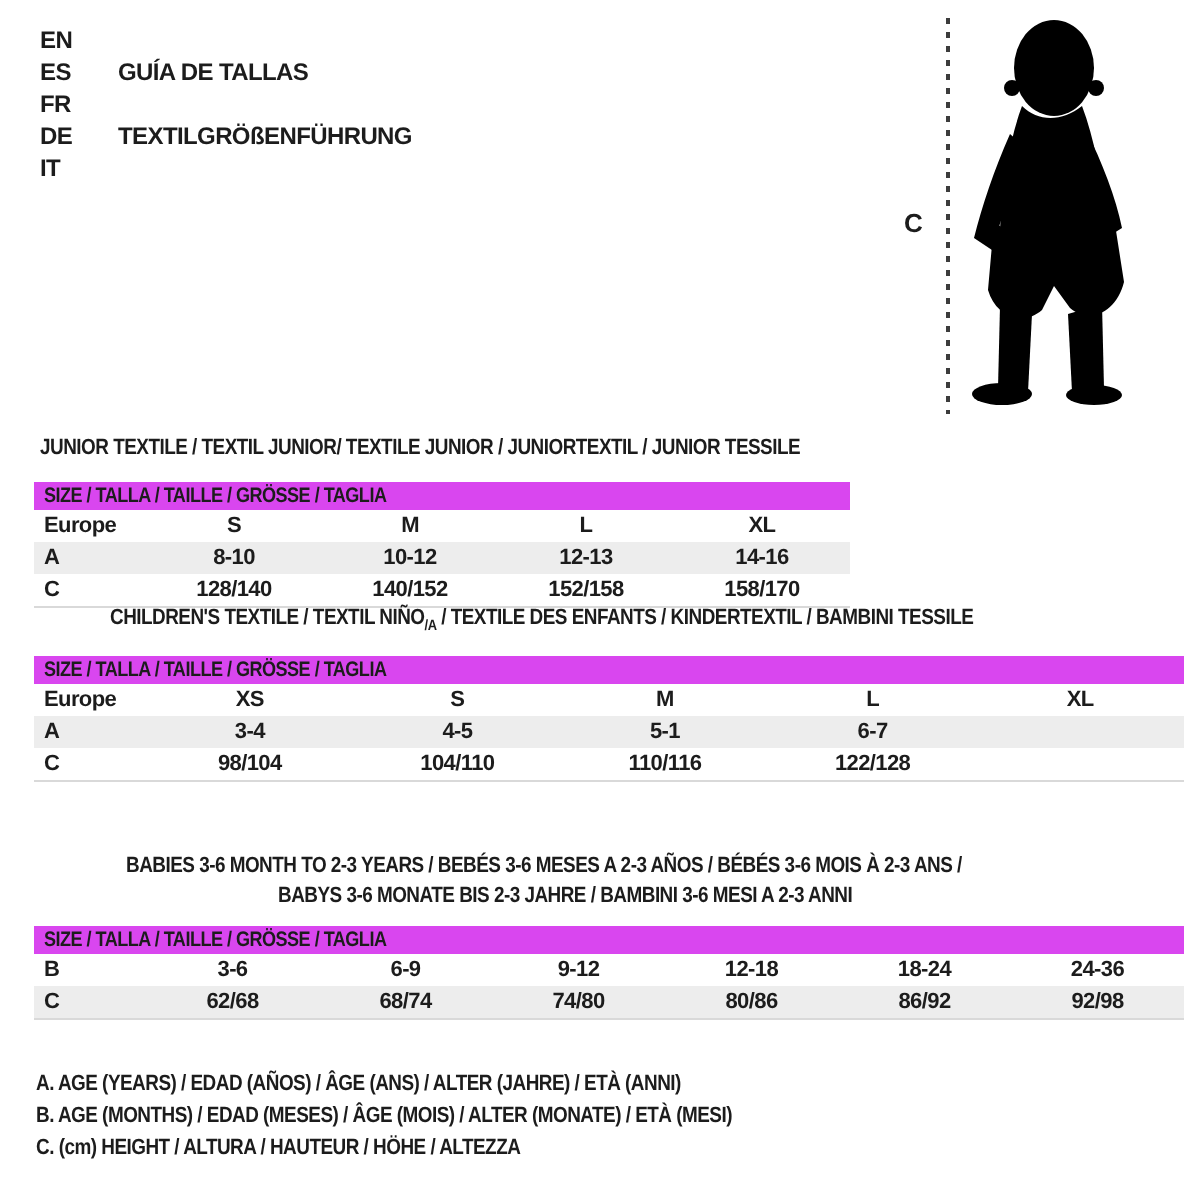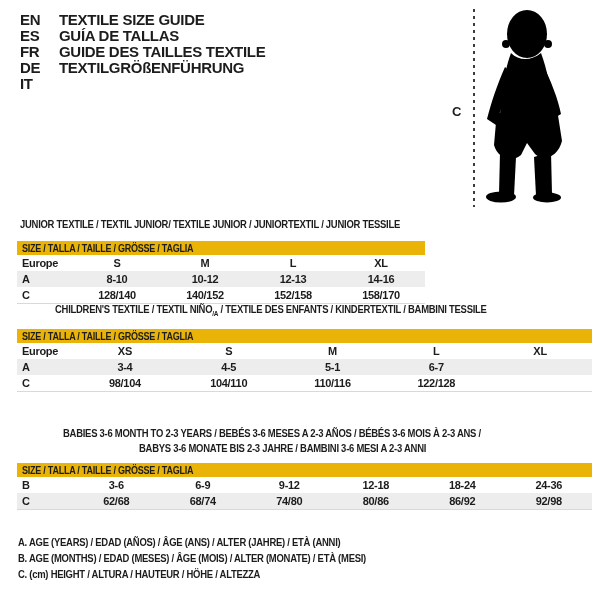--- a/index.html
+++ b/index.html
@@ -4,66 +4,64 @@
 <style>
   html,body{margin:0;padding:0;}
   body{
     width:600px;height:600px;position:relative;background:#ffffff;
     font-family:"Liberation Sans",sans-serif;font-weight:700;
     color:#1c1c1c;letter-spacing:-0.3px;overflow:hidden;
   }
   .abs{position:absolute;}
   
   .langs{left:20px;top:12px;}
-  .lang{display:flex;line-height:16px;font-size:15px;align-items:flex-end;}
+  .lang{display:flex;line-height:16px;font-size:12px;align-items:flex-end;}
   .lang .code{width:39px;}
   .cond{display:inline-block;transform:scaleX(0.86);transform-origin:0 50%;white-space:nowrap;}
   
   .dotted{left:473px;top:9px;width:2px;height:198px;
     background:repeating-linear-gradient(to bottom,#3c3c3c 0 3px,transparent 3px 7px);}
   .c-label{left:452px;top:104px;font-size:13px;}
   .baby{left:481px;top:7px;}
   
   .tbl{left:17px;}
   .t1{top:217px;width:408px;}
   .t2{top:302px;width:575px;}
   .t3{top:426px;width:575px;}
   .ttl{margin:0;font-size:11px;line-height:15px;font-weight:700;padding-left:3px;text-align:center;}
   .ttl-sub{font-size:7.5px;}
   .t1 .grid{margin-top:9px;}
   .t2 .grid{margin-top:8px;}
   .t3 .grid{margin-top:7px;}
   .grid{width:100%;border-bottom:1px solid #d9d9d9;}
-  .hdr{height:14px;line-height:14px;background:#eab308;padding-left:5px;font-size:10.5px;}
+  .hdr{height:14px;line-height:14px;background:#d946ef;padding-left:5px;font-size:10.5px;}
   .row{display:grid;height:16px;line-height:16px;font-size:11px;}
   .cols5{grid-template-columns:56px repeat(4,1fr);}
   .cols6{grid-template-columns:56px repeat(5,1fr);}
   .cols7{grid-template-columns:56px repeat(6,1fr);}
   .c{text-align:center;overflow:hidden;}
   .c.first{text-align:left;padding-left:5px;}
   .alt{background:#ededed;}
   
   .legend{left:18px;top:534px;}
   .leg-line{font-size:11px;line-height:16px;}
 </style>
 </head>
 <body>
 
 <div class="abs langs">
   <div class="lang">
     <span class="code">EN</span>
-    <span>TEXTILE SIZE GUIDE</span>
   </div>
   <div class="lang">
     <span class="code">ES</span>
     <span>GUÍA DE TALLAS</span>
   </div>
   <div class="lang">
     <span class="code">FR</span>
-    <span>GUIDE DES TAILLES TEXTILE</span>
   </div>
   <div class="lang">
     <span class="code">DE</span>
     <span>TEXTILGRÖßENFÜHRUNG</span>
   </div>
   <div class="lang">
     <span class="code">IT</span>
   </div>
 </div>
 

